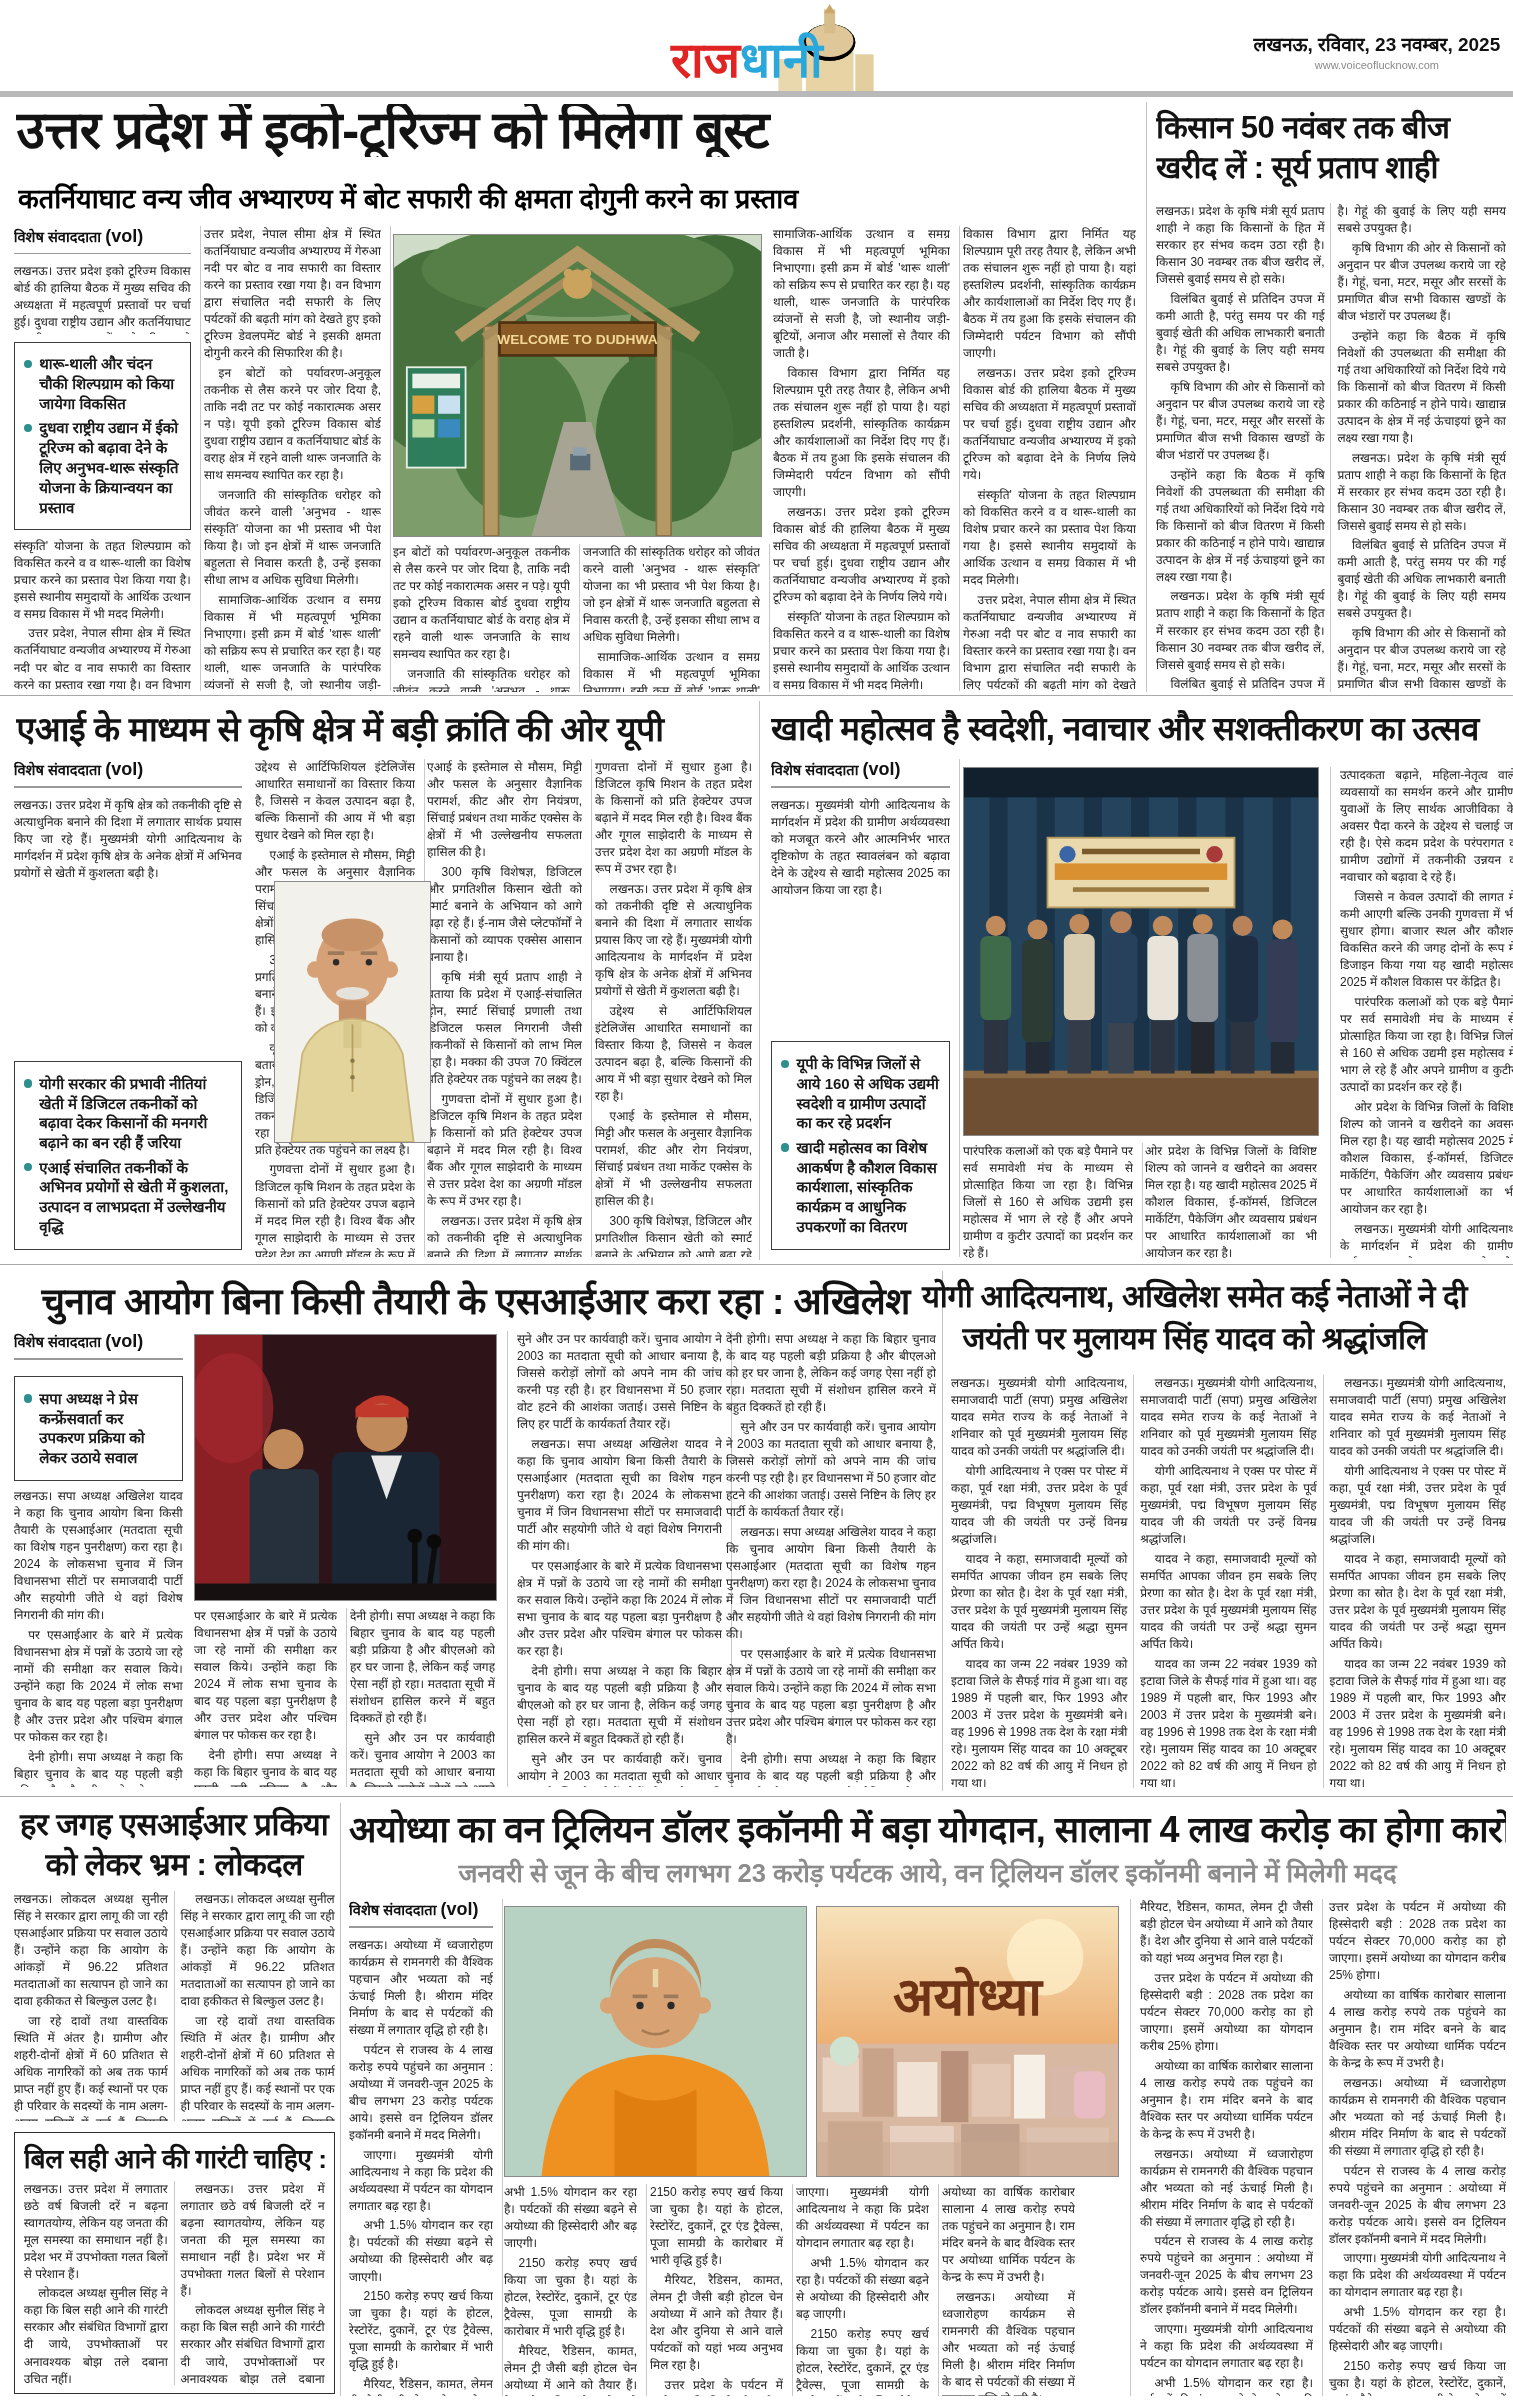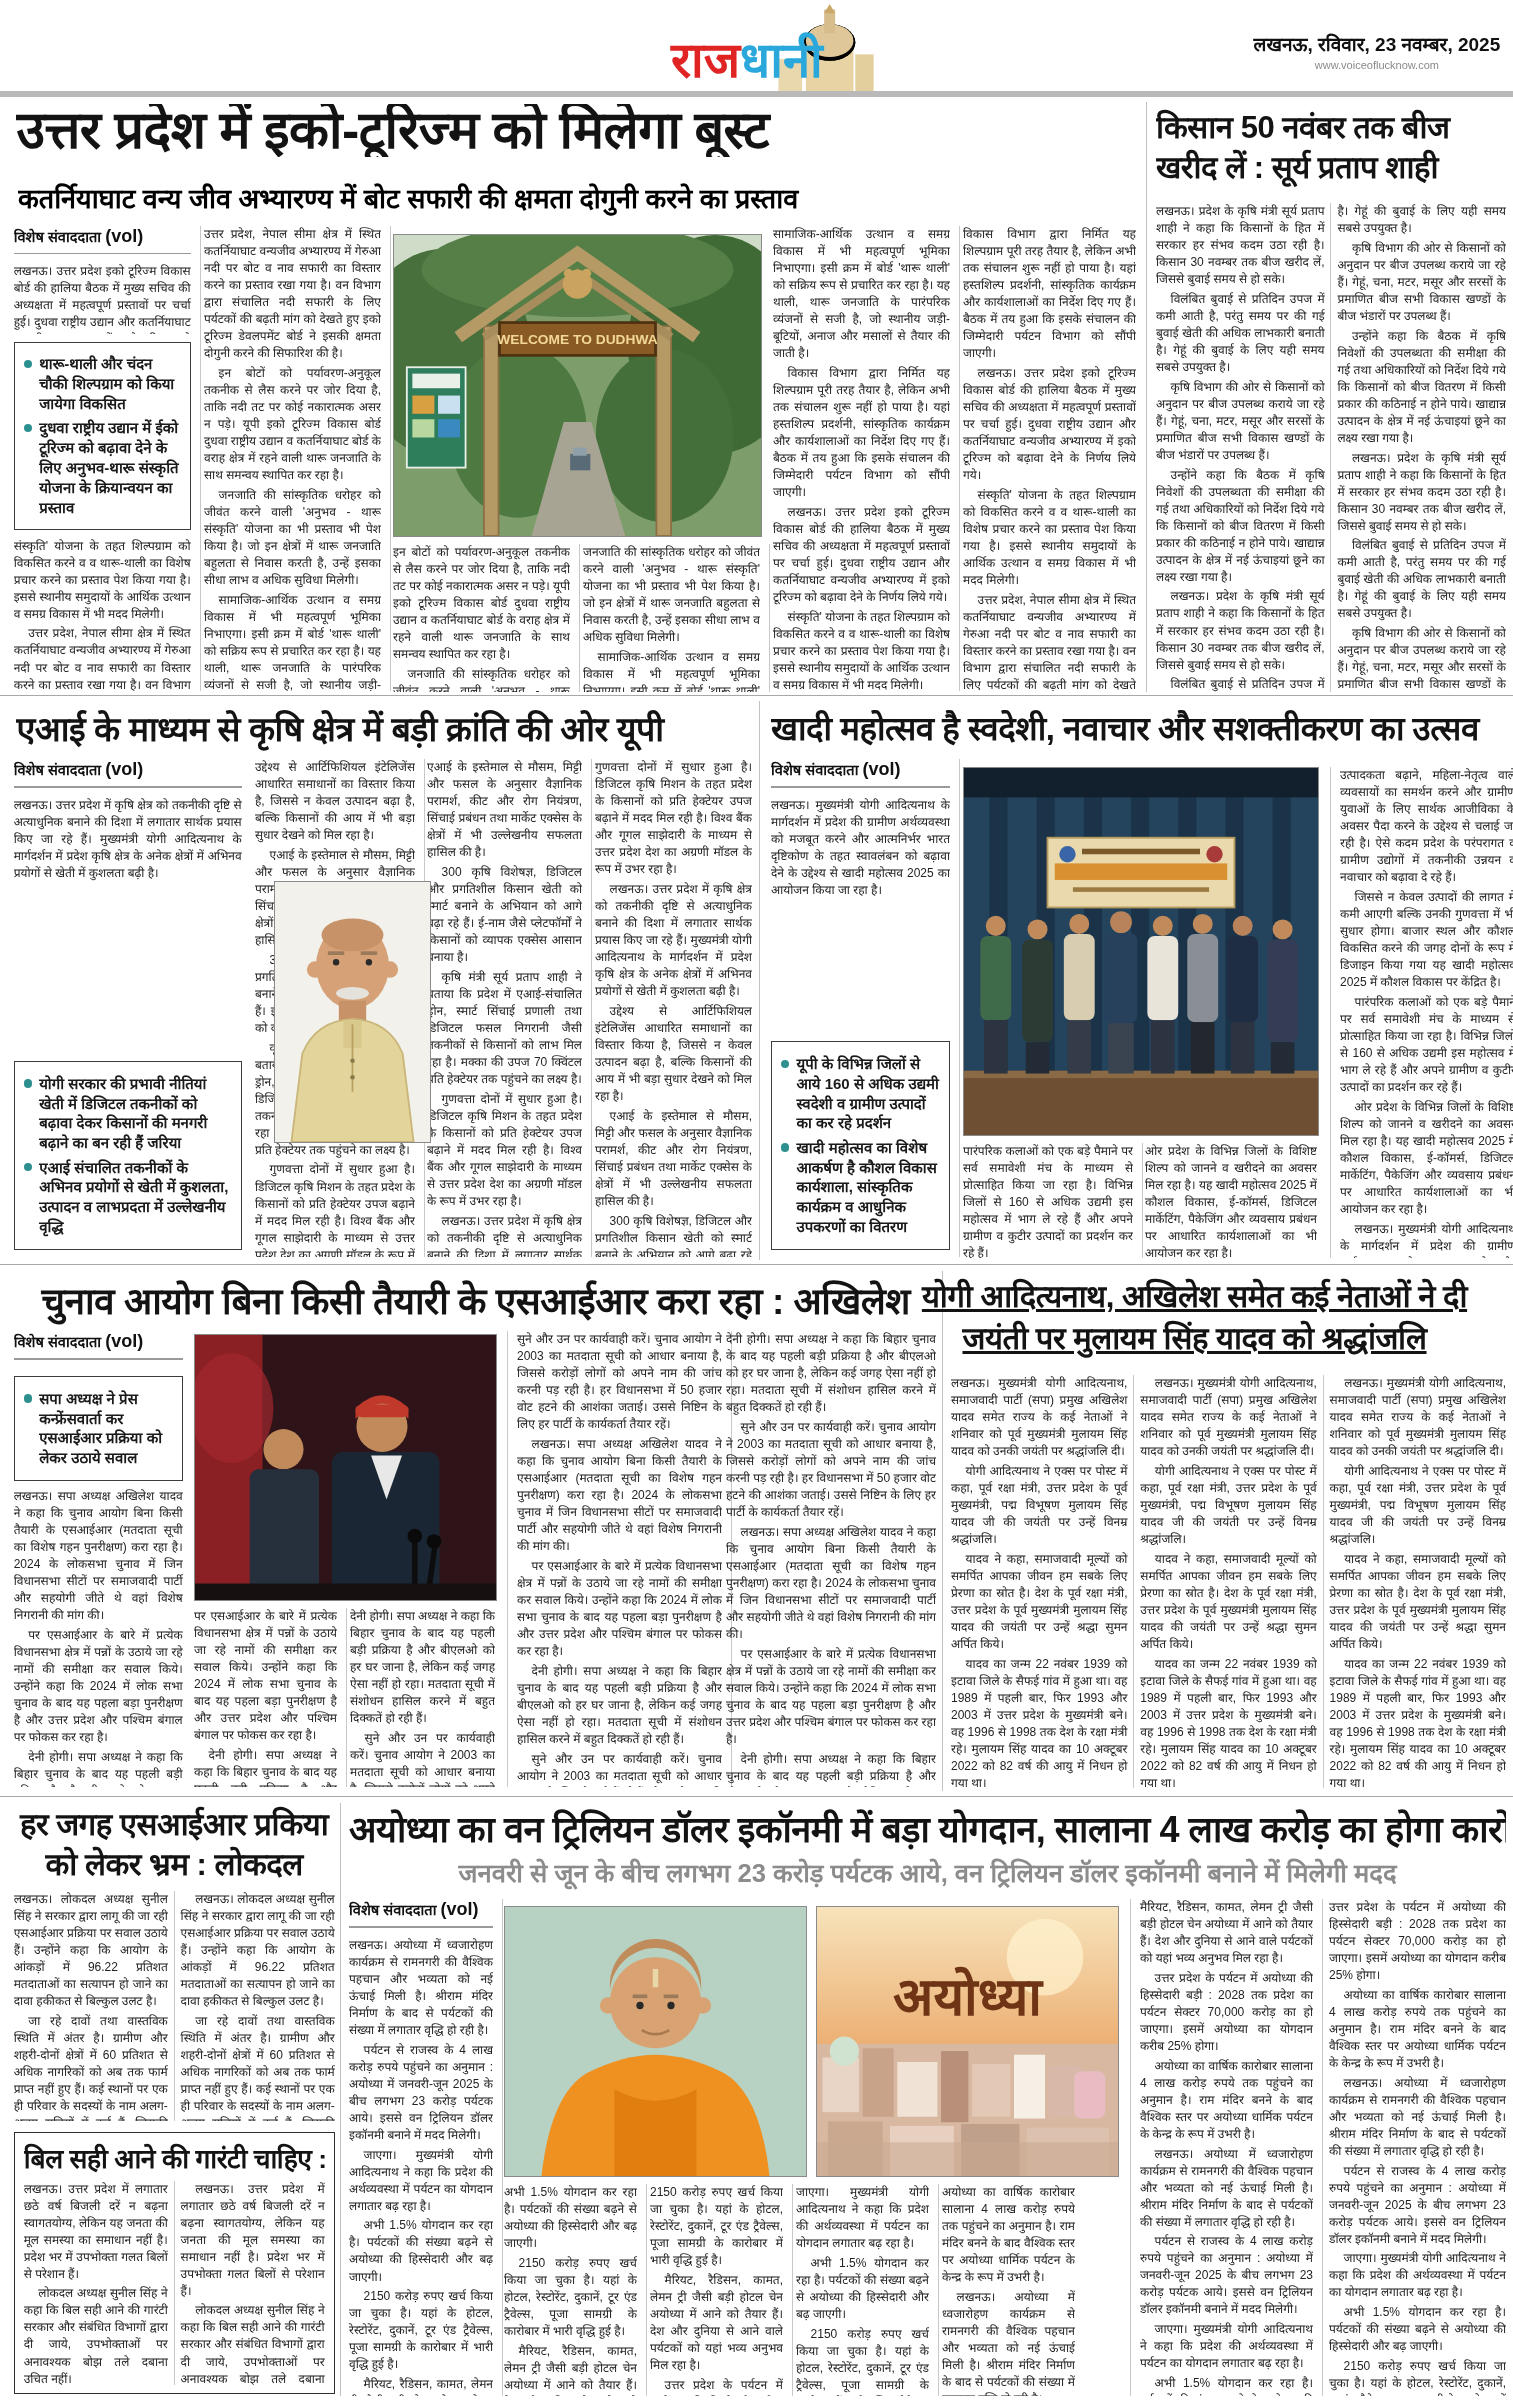--- a/index.html
+++ b/index.html
@@ -350,21 +350,21 @@
 
   <div class="hline" style="left:0;top:1264px;width:1513px;"></div>
 
   <div class="abs hl h-sir" style="left:13.7px;top:1274px;width:924px;">चुनाव आयोग बिना किसी तैयारी के एसआईआर करा रहा : अखिलेश</div>
   <div class="ncol" style="left:13.7px;top:1331px;width:169px;height:456px;">
     <div class="byline"><span>विशेष संवाददाता</span> <span class="vol">(vol)</span></div>
     <div class="byline-rule"></div>
     <div class="bbox">
       <div class="bullet">
           <span class="bdot"></span>
-          <span>सपा अध्यक्ष ने प्रेस कन्फ्रेंसवार्ता कर एसआईआर प्रक्रिया को लेकर उठाये सवाल</span>
+          <span>सपा अध्यक्ष ने प्रेस कन्फ्रेंसवार्ता कर उपकरण प्रक्रिया को लेकर उठाये सवाल</span>
         </div>
     </div>
     <div class="fill">
         <p>लखनऊ। सपा अध्यक्ष अखिलेश यादव ने कहा कि चुनाव आयोग बिना किसी तैयारी के एसआईआर (मतदाता सूची का विशेष गहन पुनरीक्षण) करा रहा है। 2024 के लोकसभा चुनाव में जिन विधानसभा सीटों पर समाजवादी पार्टी और सहयोगी जीते थे वहां विशेष निगरानी की मांग की।</p>
         <p>पर एसआईआर के बारे में प्रत्येक विधानसभा क्षेत्र में पन्नों के उठाये जा रहे नामों की समीक्षा कर सवाल किये। उन्होंने कहा कि 2024 में लोक सभा चुनाव के बाद यह पहला बड़ा पुनरीक्षण है और उत्तर प्रदेश और पश्चिम बंगाल पर फोकस कर रहा है।</p>
         <p>देनी होगी। सपा अध्यक्ष ने कहा कि बिहार चुनाव के बाद यह पहली बड़ी प्रक्रिया है और बीएलओ को हर घर जाना है, लेकिन कई जगह ऐसा नहीं हो रहा। मतदाता सूची में संशोधन हासिल करने में बहुत दिक्कतें हो रही हैं।</p>
       </div>
   </div>
 
   <div class="photo" style="left:194px;top:1334px;width:301px;height:265px;">
@@ -413,21 +413,21 @@
     <div class="fill">
         <p>देनी होगी। सपा अध्यक्ष ने कहा कि बिहार चुनाव के बाद यह पहली बड़ी प्रक्रिया है और बीएलओ को हर घर जाना है, लेकिन कई जगह ऐसा नहीं हो रहा। मतदाता सूची में संशोधन हासिल करने में बहुत दिक्कतें हो रही हैं।</p>
         <p>सुने और उन पर कार्यवाही करें। चुनाव आयोग ने 2003 का मतदाता सूची को आधार बनाया है, जिससे करोड़ों लोगों को अपने नाम की जांच करनी पड़ रही है। हर विधानसभा में 50 हजार वोट हटने की आशंका जताई। उससे निष्टिन के लिए हर पार्टी के कार्यकर्ता तैयार रहें।</p>
         <p>लखनऊ। सपा अध्यक्ष अखिलेश यादव ने कहा कि चुनाव आयोग बिना किसी तैयारी के एसआईआर (मतदाता सूची का विशेष गहन पुनरीक्षण) करा रहा है। 2024 के लोकसभा चुनाव में जिन विधानसभा सीटों पर समाजवादी पार्टी और सहयोगी जीते थे वहां विशेष निगरानी की मांग की।</p>
         <p>पर एसआईआर के बारे में प्रत्येक विधानसभा क्षेत्र में पन्नों के उठाये जा रहे नामों की समीक्षा कर सवाल किये। उन्होंने कहा कि 2024 में लोक सभा चुनाव के बाद यह पहला बड़ा पुनरीक्षण है और उत्तर प्रदेश और पश्चिम बंगाल पर फोकस कर रहा है।</p>
         <p>देनी होगी। सपा अध्यक्ष ने कहा कि बिहार चुनाव के बाद यह पहली बड़ी प्रक्रिया है और बीएलओ को हर घर जाना है, लेकिन कई जगह ऐसा नहीं हो रहा। मतदाता सूची में संशोधन हासिल करने में बहुत दिक्कतें हो रही हैं।</p>
       </div>
   </div>
 
   <div class="vline" style="left:942px;top:1271px;height:520px;"></div>
-  <div class="abs hl h-trib" style="left:917px;top:1276px;width:555px;text-decoration:underline;">योगी आदित्यनाथ, अखिलेश समेत कई नेताओं ने दी जयंती पर मुलायम सिंह यादव को श्रद्धांजलि</div>
+  <div class="abs hl h-trib" style="left:917px;top:1276px;width:555px;">योगी आदित्यनाथ, अखिलेश समेत कई नेताओं ने दी जयंती पर मुलायम सिंह यादव को श्रद्धांजलि</div>
   <div class="ncol" style="left:951px;top:1375px;width:555px;height:413px;align-items:center;">
     <div class="fill mc3">
         <p>लखनऊ। मुख्यमंत्री योगी आदित्यनाथ, समाजवादी पार्टी (सपा) प्रमुख अखिलेश यादव समेत राज्य के कई नेताओं ने शनिवार को पूर्व मुख्यमंत्री मुलायम सिंह यादव को उनकी जयंती पर श्रद्धांजलि दी।</p>
         <p>योगी आदित्यनाथ ने एक्स पर पोस्ट में कहा, पूर्व रक्षा मंत्री, उत्तर प्रदेश के पूर्व मुख्यमंत्री, पद्म विभूषण मुलायम सिंह यादव जी की जयंती पर उन्हें विनम्र श्रद्धांजलि।</p>
         <p>यादव ने कहा, समाजवादी मूल्यों को समर्पित आपका जीवन हम सबके लिए प्रेरणा का स्रोत है। देश के पूर्व रक्षा मंत्री, उत्तर प्रदेश के पूर्व मुख्यमंत्री मुलायम सिंह यादव की जयंती पर उन्हें श्रद्धा सुमन अर्पित किये।</p>
         <p>यादव का जन्म 22 नवंबर 1939 को इटावा जिले के सैफई गांव में हुआ था। वह 1989 में पहली बार, फिर 1993 और 2003 में उत्तर प्रदेश के मुख्यमंत्री बने। वह 1996 से 1998 तक देश के रक्षा मंत्री रहे। मुलायम सिंह यादव का 10 अक्टूबर 2022 को 82 वर्ष की आयु में निधन हो गया था।</p>
         <p>लखनऊ। मुख्यमंत्री योगी आदित्यनाथ, समाजवादी पार्टी (सपा) प्रमुख अखिलेश यादव समेत राज्य के कई नेताओं ने शनिवार को पूर्व मुख्यमंत्री मुलायम सिंह यादव को उनकी जयंती पर श्रद्धांजलि दी।</p>
         <p>योगी आदित्यनाथ ने एक्स पर पोस्ट में कहा, पूर्व रक्षा मंत्री, उत्तर प्रदेश के पूर्व मुख्यमंत्री, पद्म विभूषण मुलायम सिंह यादव जी की जयंती पर उन्हें विनम्र श्रद्धांजलि।</p>
         <p>यादव ने कहा, समाजवादी मूल्यों को समर्पित आपका जीवन हम सबके लिए प्रेरणा का स्रोत है। देश के पूर्व रक्षा मंत्री, उत्तर प्रदेश के पूर्व मुख्यमंत्री मुलायम सिंह यादव की जयंती पर उन्हें श्रद्धा सुमन अर्पित किये।</p>
         <p>यादव का जन्म 22 नवंबर 1939 को इटावा जिले के सैफई गांव में हुआ था। वह 1989 में पहली बार, फिर 1993 और 2003 में उत्तर प्रदेश के मुख्यमंत्री बने। वह 1996 से 1998 तक देश के रक्षा मंत्री रहे। मुलायम सिंह यादव का 10 अक्टूबर 2022 को 82 वर्ष की आयु में निधन हो गया था।</p>

